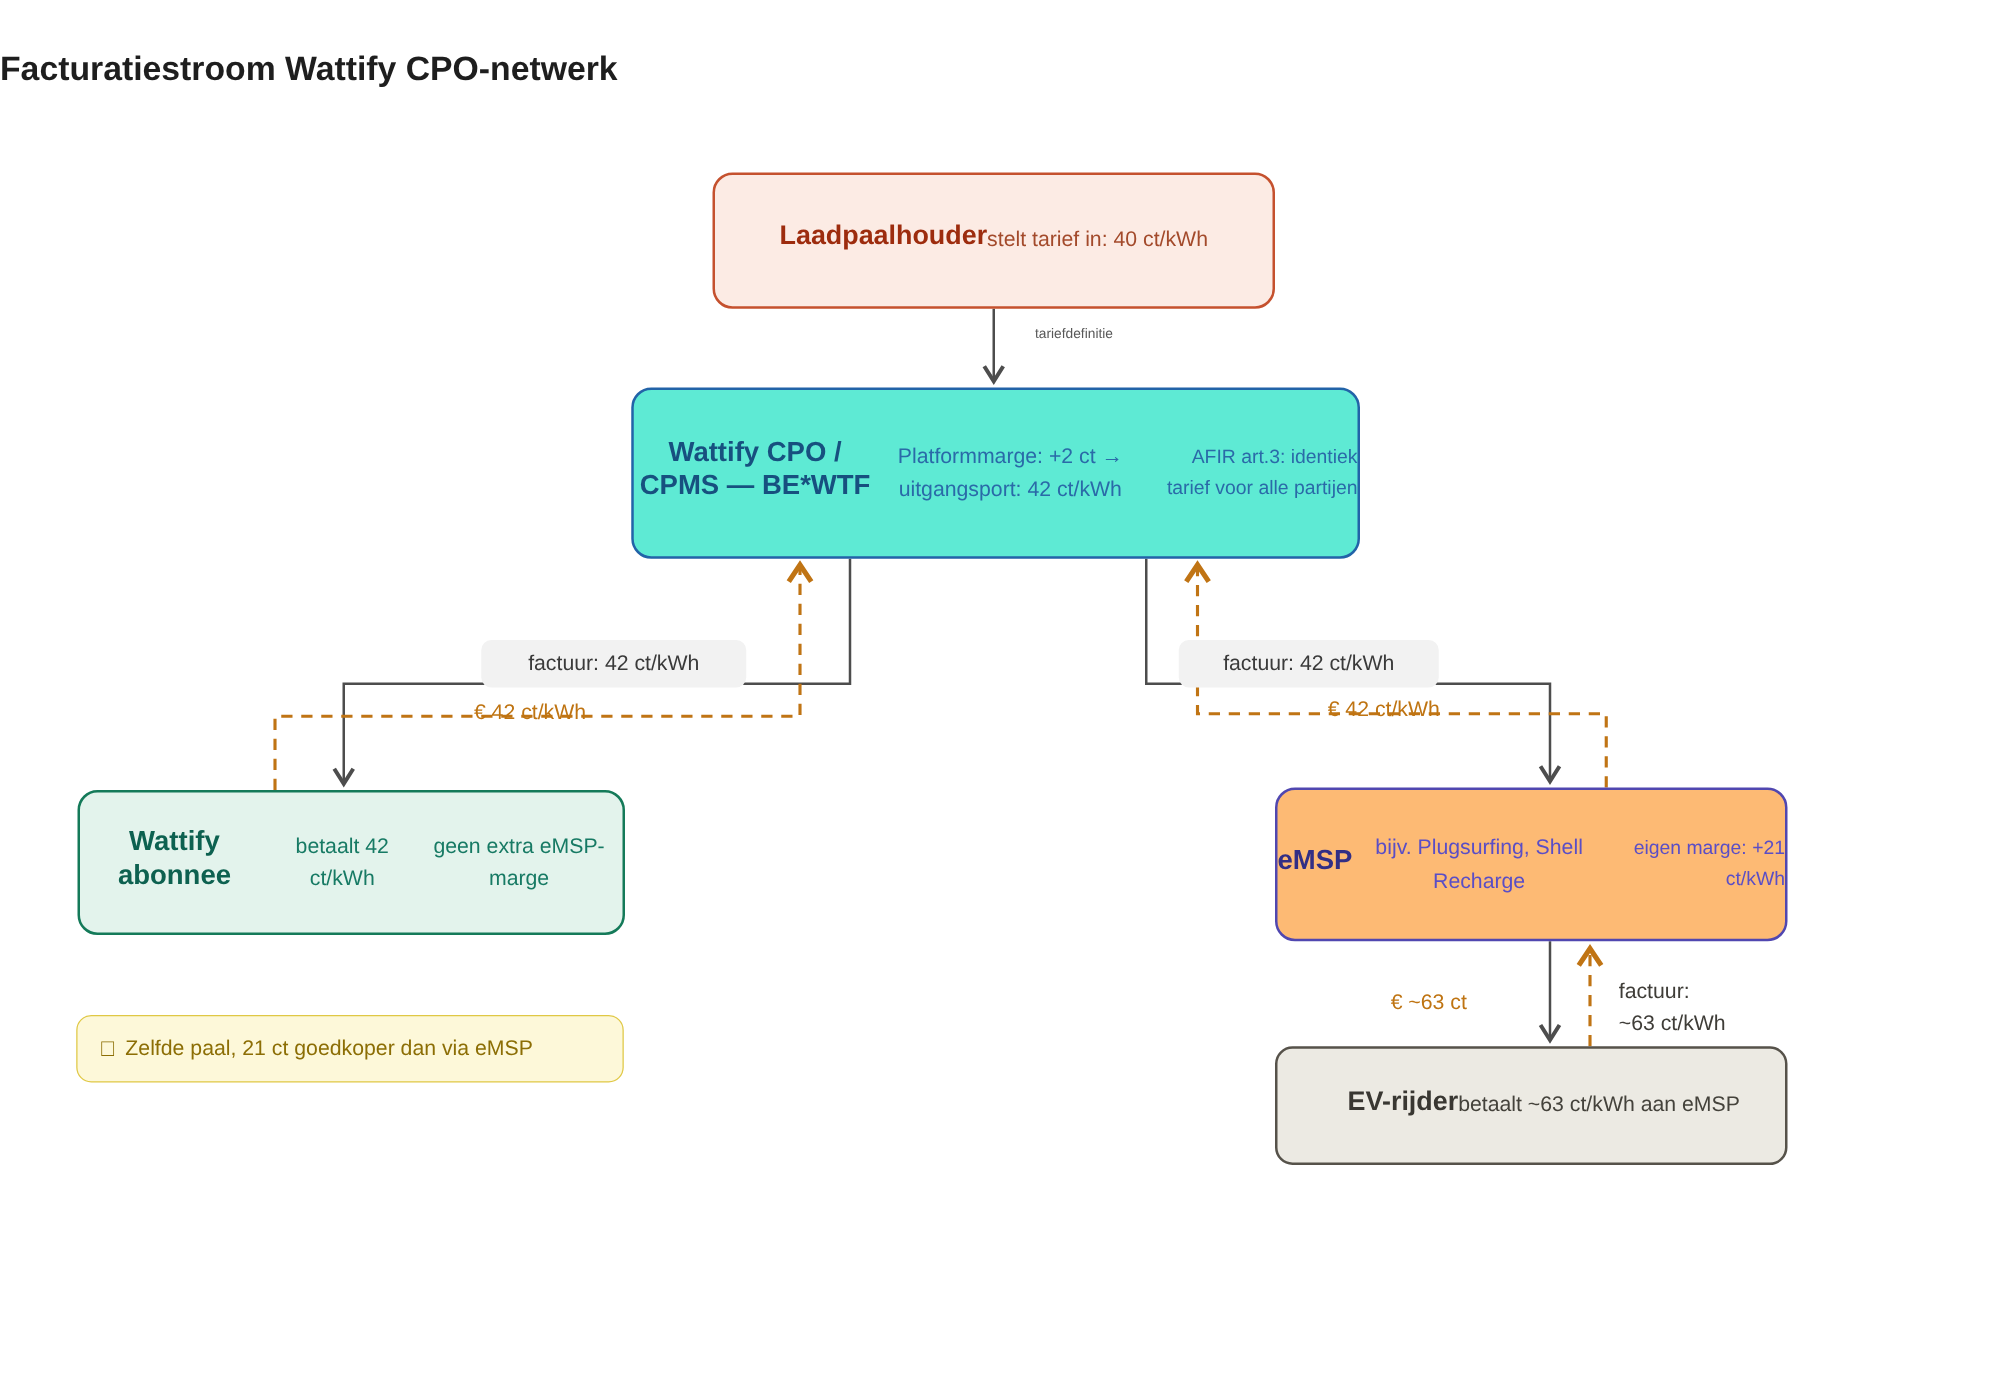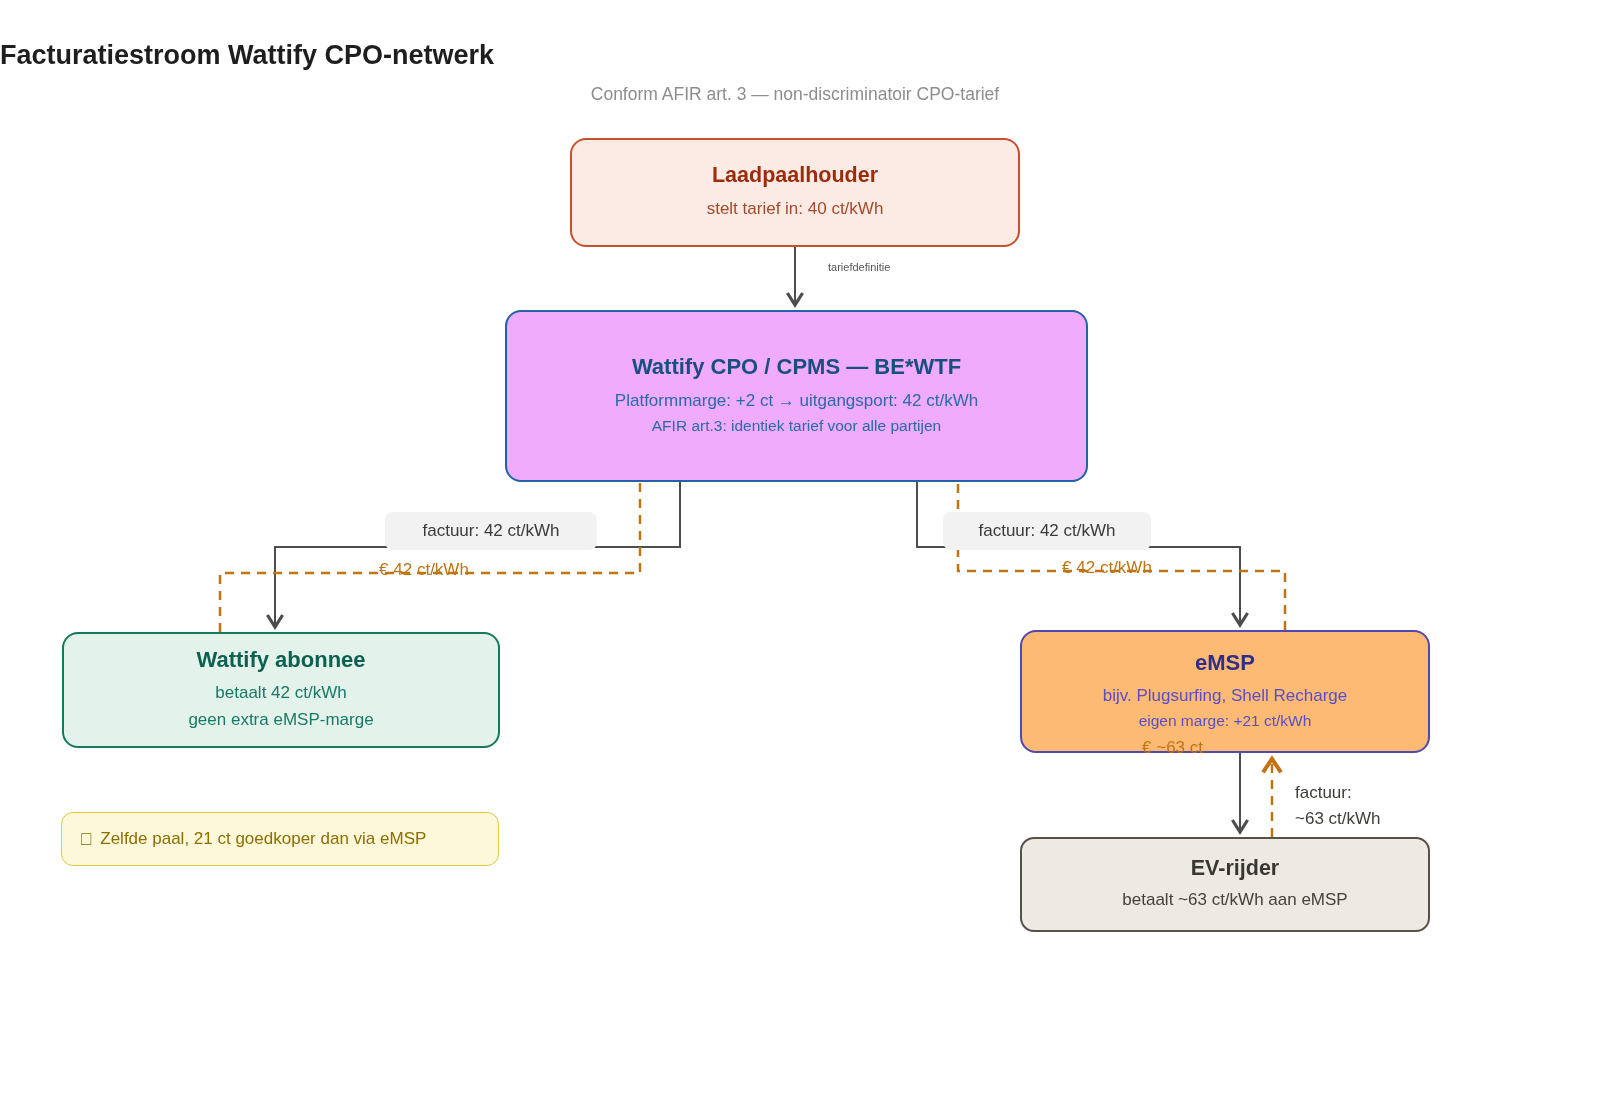--- a/index.html
+++ b/index.html
@@ -7,30 +7,30 @@
     position:relative;width:1600px;height:1120px;background:#ffffff;overflow:hidden;
     font-family:"Liberation Sans","DejaVu Sans",sans-serif;
   }
   #wires{position:absolute;left:0;top:0;z-index:1;}
   .page-title{position:absolute;top:40px;left:0;width:1590px;text-align:left;
     font-size:27px;font-weight:bold;color:#1e1e1e;z-index:2;}
   .page-subtitle{position:absolute;top:84px;left:0;width:1590px;text-align:center;
     font-size:17.5px;color:#8d8d8d;z-index:2;}
 
   .node{position:absolute;box-sizing:border-box;border-radius:16px;display:flex;
-    flex-direction:column;justify-content:center;align-items:center;z-index:2;text-align:center;}
+    justify-content:center;align-items:center;z-index:2;text-align:center;}
   .node-title{font-weight:bold;font-size:22px;margin-bottom:7px;line-height:1.2;}
   .node-line{font-size:17px;line-height:1.55;}
   .node-line.small{font-size:15.5px;text-align:right;}
 
   .n-laadpaal{left:570px;top:138px;width:450px;height:109px;background:#fcebe4;border:2px solid #c5512e;}
   .n-laadpaal .node-title{color:#9d2c0e;font-size:21.5px;}
   .n-laadpaal .node-line{color:#a34a2b;}
 
-  .n-cpo{left:505px;top:310px;width:583px;height:172px;background:#f0abfc;border:2.5px solid #2263a8;}
+  .n-cpo{left:505px;top:310px;width:583px;height:137px;background:#5eead4;border:2.5px solid #2263a8;}
   .n-cpo .node-title{color:#17507f;}
   .n-cpo .node-line{color:#2a6aa8;}
 
   .n-abonnee{left:62px;top:632px;width:438px;height:116px;background:#e3f3ec;border:2px solid #147a59;}
   .n-abonnee .node-title{color:#0d6150;}
   .n-abonnee .node-line{color:#177a64;}
 
   .n-emsp{left:1020px;top:630px;width:410px;height:123px;background:#fdba74;border:2px solid #5047b0;}
   .n-emsp .node-title{color:#322e85;}
   .n-emsp .node-line{color:#5a4ec6;}
@@ -40,21 +40,21 @@
   .n-ev .node-line{color:#44423b;}
 
   .edge-pill{position:absolute;background:#f2f2f2;border-radius:8px;font-size:17px;
     color:#3a3a3a;text-align:center;height:38px;line-height:38px;z-index:2;}
   .pill-left{left:385px;top:512px;width:212px;}
   .pill-right{left:943px;top:512px;width:208px;}
 
   .pay-label{position:absolute;color:#bf7412;font-size:17px;text-align:center;z-index:2;}
   .pay-left{left:344px;top:560px;width:160px;}
   .pay-right{left:1027px;top:558px;width:160px;}
-  .pay-ev{left:1083px;top:738px;width:120px;text-align:right;}
+  .pay-ev{left:1083px;top:792px;width:120px;}
 
   .edge-tarief{position:absolute;left:828px;top:261px;font-size:11px;color:#585858;z-index:2;}
   .ev-invoice{position:absolute;left:1295px;top:780px;font-size:17px;color:#3f3d38;line-height:26px;z-index:2;}
 
   .note-box{position:absolute;left:61px;top:812px;width:438px;height:54px;box-sizing:border-box;
     background:#fdf8d9;border:1.5px solid #e0c845;border-radius:12px;display:flex;align-items:center;
     padding-left:19px;color:#8c6e05;font-size:17px;z-index:2;}
   .note-glyph{margin-right:9px;font-size:17px;transform:scaleY(1.15);display:inline-block;}
 
   .legend{position:absolute;left:60px;top:999px;width:705px;height:86px;box-sizing:border-box;
@@ -83,21 +83,20 @@
     <polyline points="795,247 795,304" fill="none" stroke="#4d4d4d" stroke-width="2" marker-end="url(#arrow-gray)"></polyline>
     <polyline points="680,447 680,547 275,547 275,626" fill="none" stroke="#4d4d4d" stroke-width="2" marker-end="url(#arrow-gray)"></polyline>
     <polyline points="220,632 220,573 640,573 640,453" fill="none" stroke="#c07414" stroke-width="2.5" stroke-dasharray="9 7" marker-end="url(#arrow-orange)"></polyline>
     <polyline points="917,447 917,547 1240,547 1240,624" fill="none" stroke="#4d4d4d" stroke-width="2" marker-end="url(#arrow-gray)"></polyline>
     <polyline points="1285,630 1285,571 958,571 958,453" fill="none" stroke="#c07414" stroke-width="2.5" stroke-dasharray="9 7" marker-end="url(#arrow-orange)"></polyline>
     <polyline points="1240,753 1240,831" fill="none" stroke="#4d4d4d" stroke-width="2" marker-end="url(#arrow-gray)"></polyline>
     <polyline points="1272,837 1272,760" fill="none" stroke="#c07414" stroke-width="2.5" stroke-dasharray="9 7" marker-end="url(#arrow-orange)"></polyline>
   </svg>
 
   <div class="page-title">Facturatiestroom Wattify CPO-netwerk</div>
-  <div class="page-subtitle">Conform AFIR art. 3 — non-discriminatoir CPO-tarief</div>
 
   <div class="node n-laadpaal">
     <div class="node-title">Laadpaalhouder</div>
     <div class="node-line">stelt tarief in: 40 ct/kWh</div>
   </div>
 
   <div class="edge-tarief">tariefdefinitie</div>
 
   <div class="node n-cpo">
     <div class="node-title">Wattify CPO / CPMS — BE*WTF</div>

